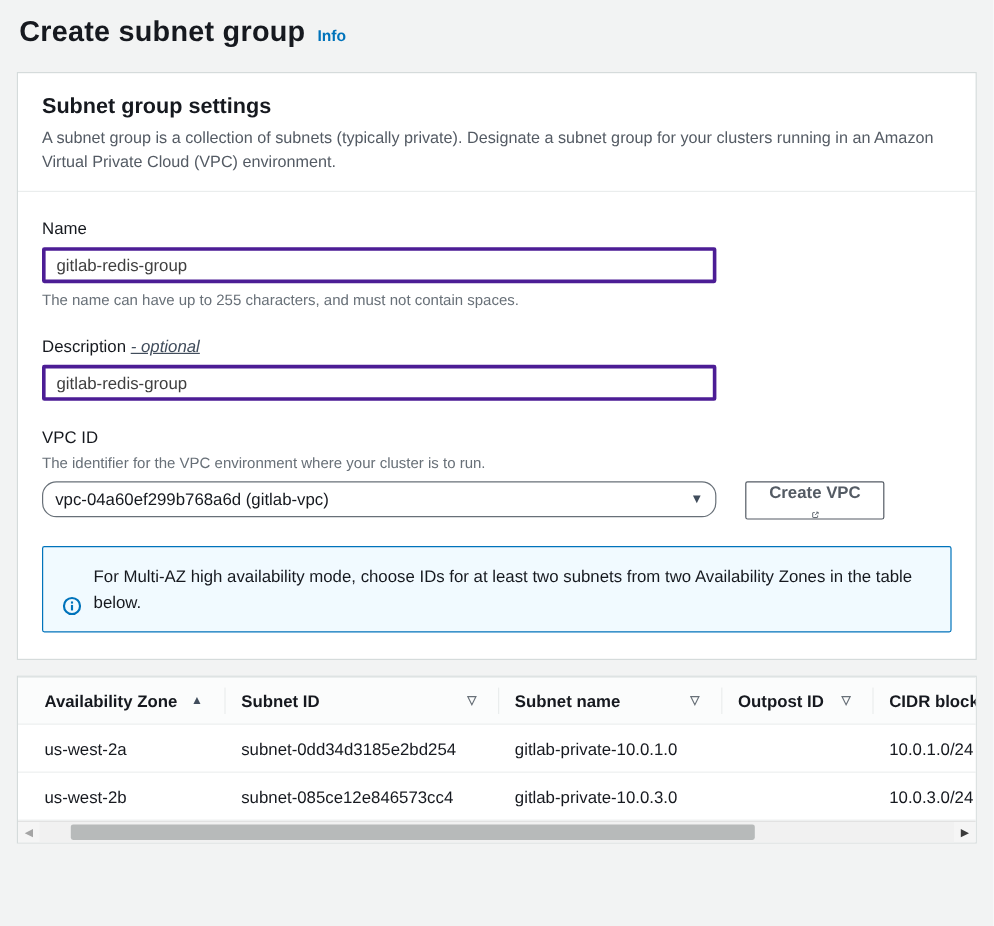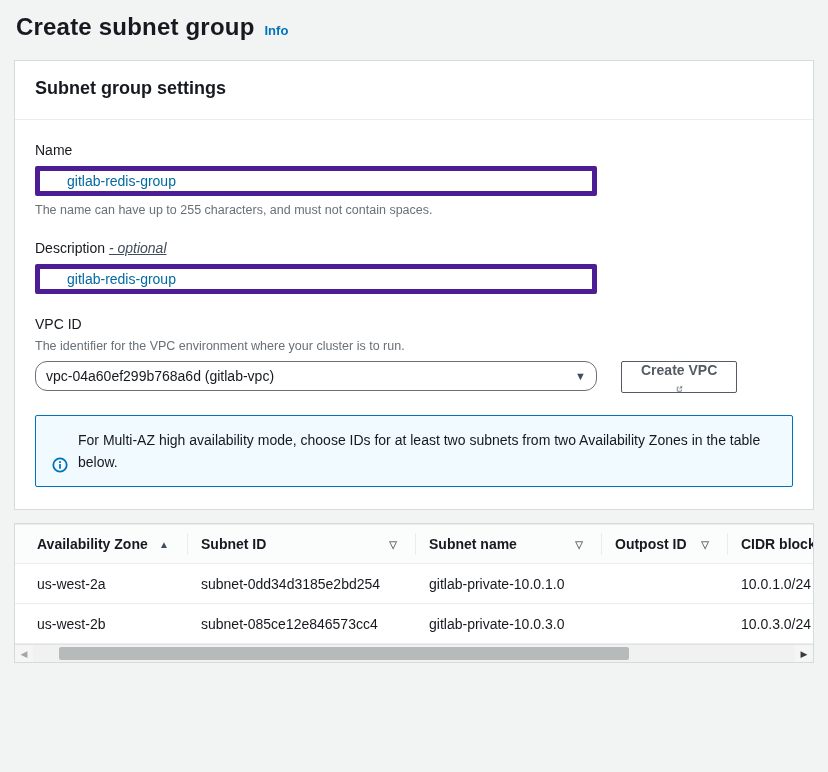--- a/index.html
+++ b/index.html
@@ -22,22 +22,22 @@
   .card-header { padding:16px 20px 14px; border-bottom:1px solid #eaeded; }
   h2 { font-size:18px; font-weight:700; margin:0 0 6px; line-height:22px; }
   .card-desc { font-size:13.5px; line-height:20px; color:#545b64; margin:0; max-width:770px; }
   .card-body { padding:20px 20px 22px; }
 
   
   .field { margin-bottom:20px; }
   .field label { display:block; font-size:14px; font-weight:400; line-height:20px; margin-bottom:6px; color:#16191f; }
   .field label em { font-style:italic; color:#414d5c;text-decoration:underline; }
   .text-input {
-    width:562px; height:30px; border:5px solid #4c1d95; border-radius:2px;
-    padding:0 27px; font-size:14px; font-family:"Liberation Sans", sans-serif; color:#0369a1; background:#fff;
+    width:562px; height:30px; border:3px solid #4c1d95; border-radius:2px;
+    padding:0 9px; font-size:14px; font-family:"Liberation Sans", sans-serif; color:#404040; background:#fff;
     outline:none; display:block;
   }
   .hint { font-size:12.5px; line-height:16px; color:#687078; margin-top:6px; }
   .hint.above { margin:-2px 0 7px; }
 
   .vpc-row { display:flex; align-items:flex-start; }
   .select {
     width:562px; height:30px; border:1px solid #687078; border-radius:12px; background:#fff;
     display:flex; align-items:center; justify-content:space-between; padding:0 10px; cursor:pointer;
   }
@@ -105,20 +105,21 @@
 <main class="page">
 
   <div class="page-header">
     <h1>Create subnet group</h1>
     <a class="info-link">Info</a>
   </div>
 
   <section class="card">
     <div class="card-header">
       <h2>Subnet group settings</h2>
+      <p class="card-desc">A subnet group is a collection of subnets (typically private). Designate a subnet group for your clusters running in an Amazon Virtual Private Cloud (VPC) environment.</p>
     </div>
     <div class="card-body">
 
       <div class="field">
         <label>Name</label>
         <input class="text-input" type="text" value="gitlab-redis-group" style="">
         <div class="hint">The name can have up to 255 characters, and must not contain spaces.</div>
       </div>
 
       <div class="field">

